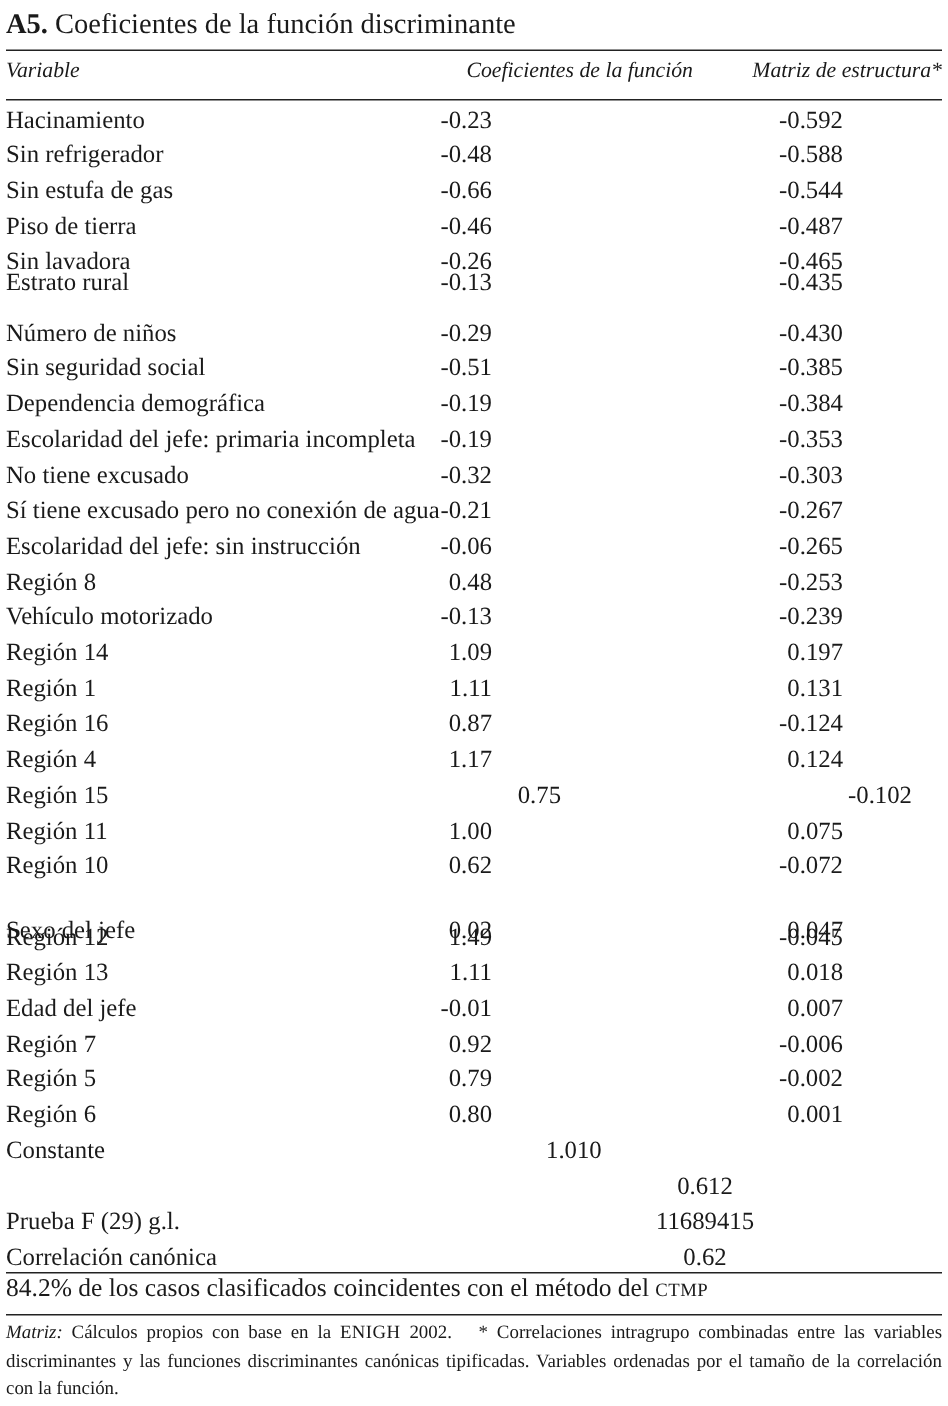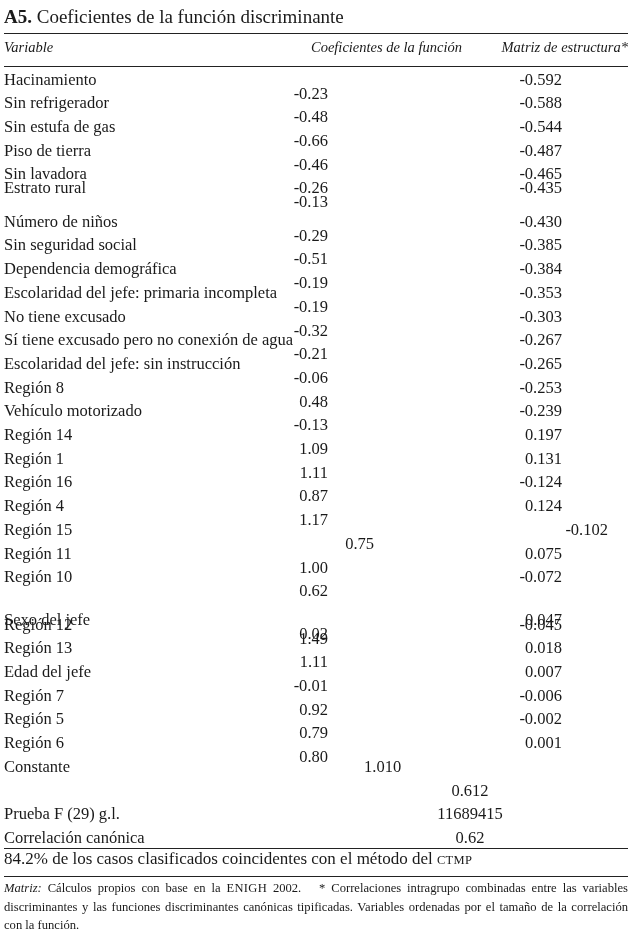--- a/index.html
+++ b/index.html
@@ -15,21 +15,21 @@
     .title b { font-weight: bold; }
     .rule { position: absolute; left: 4px; right: 4px; height: 0; border-top: 1.4px solid #222; }
     .hdr {
       position: absolute; top: 38px; font-style: italic; font-size: 14.5px; line-height: 18px; white-space: nowrap;
     }
     .row {
       position: absolute; left: 0; width: 632px; height: 23.7px;
       font-size: 16.5px; line-height: 23.7px; white-space: nowrap;
     }
     .row .lbl { position: absolute; left: 4px; }
-    .row .c1 { position: absolute; right: 304px; text-align: right; margin-top: 14px; }
+    .row .c1 { position: absolute; right: 304px; text-align: right; }
     .row .c2 { position: absolute; right: 70px; text-align: right; }
     .row .cw { position: absolute; left: 300px; width: 340px; text-align: center; }
     .row .cc { position: absolute; left: 364px; }
     .summary {
       position: absolute; left: 4px; top: 848px;
       font-size: 17px; line-height: 22px; white-space: nowrap;
     }
     .sc { font-size: 12.5px; letter-spacing: 0.3px; }
     .footnote {
       position: absolute; left: 4px; right: 4px; top: 879px;

